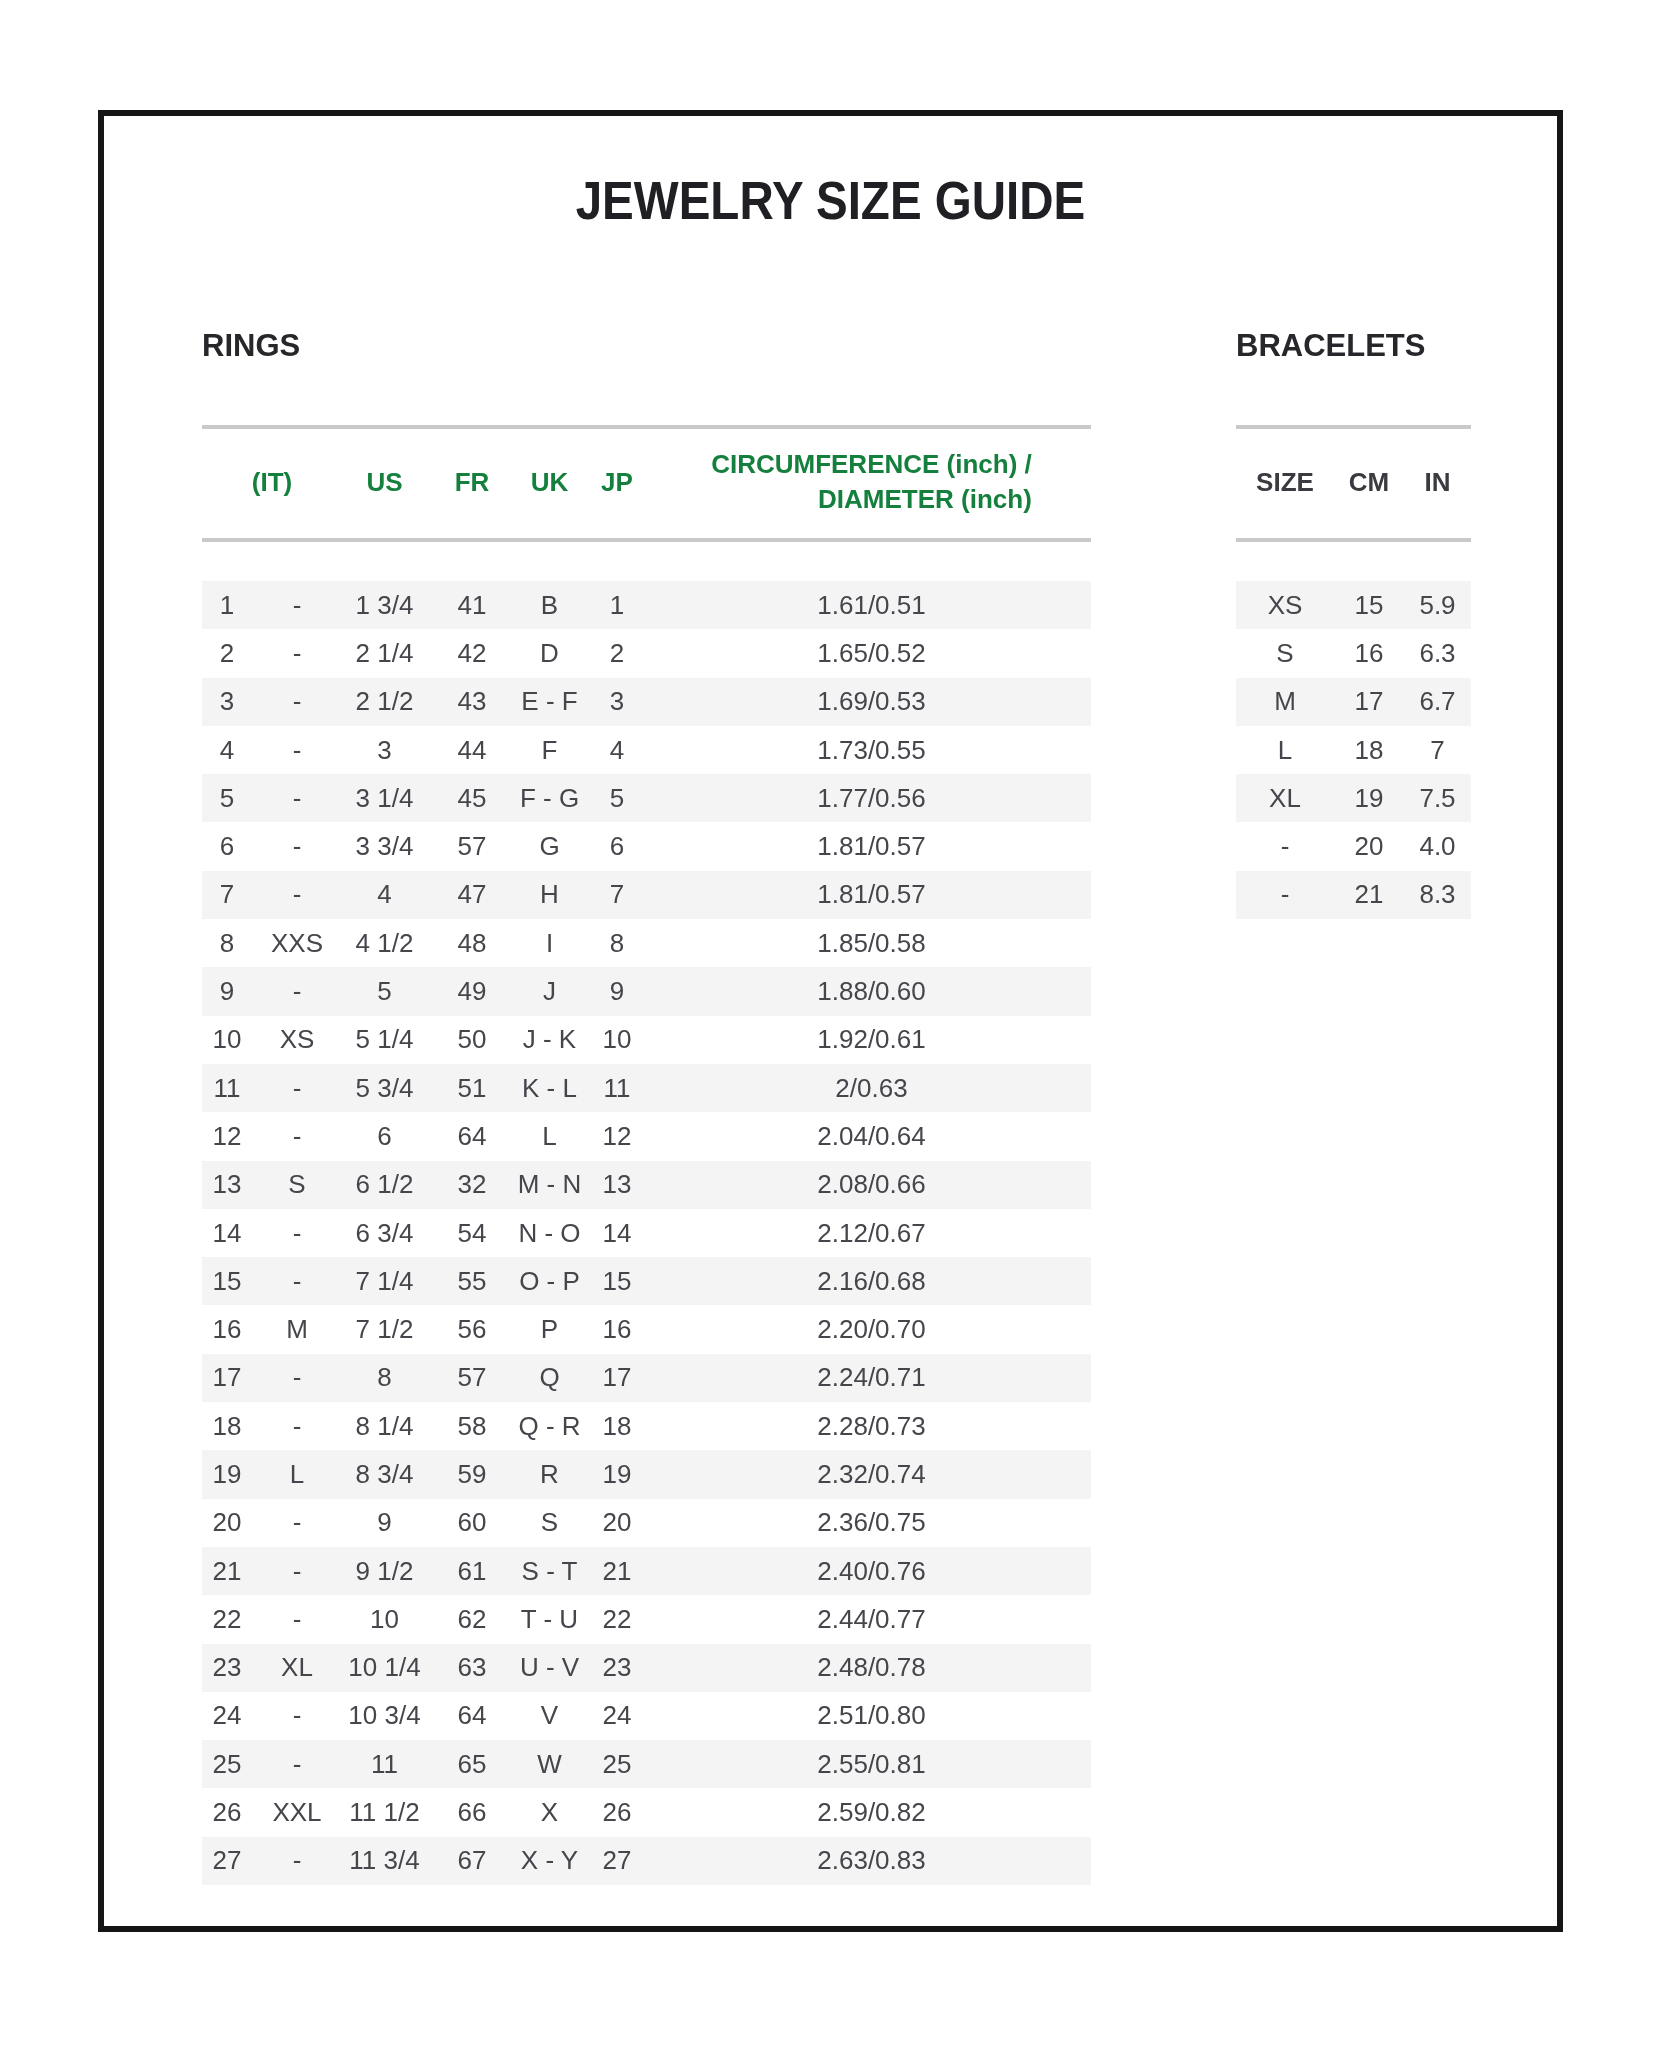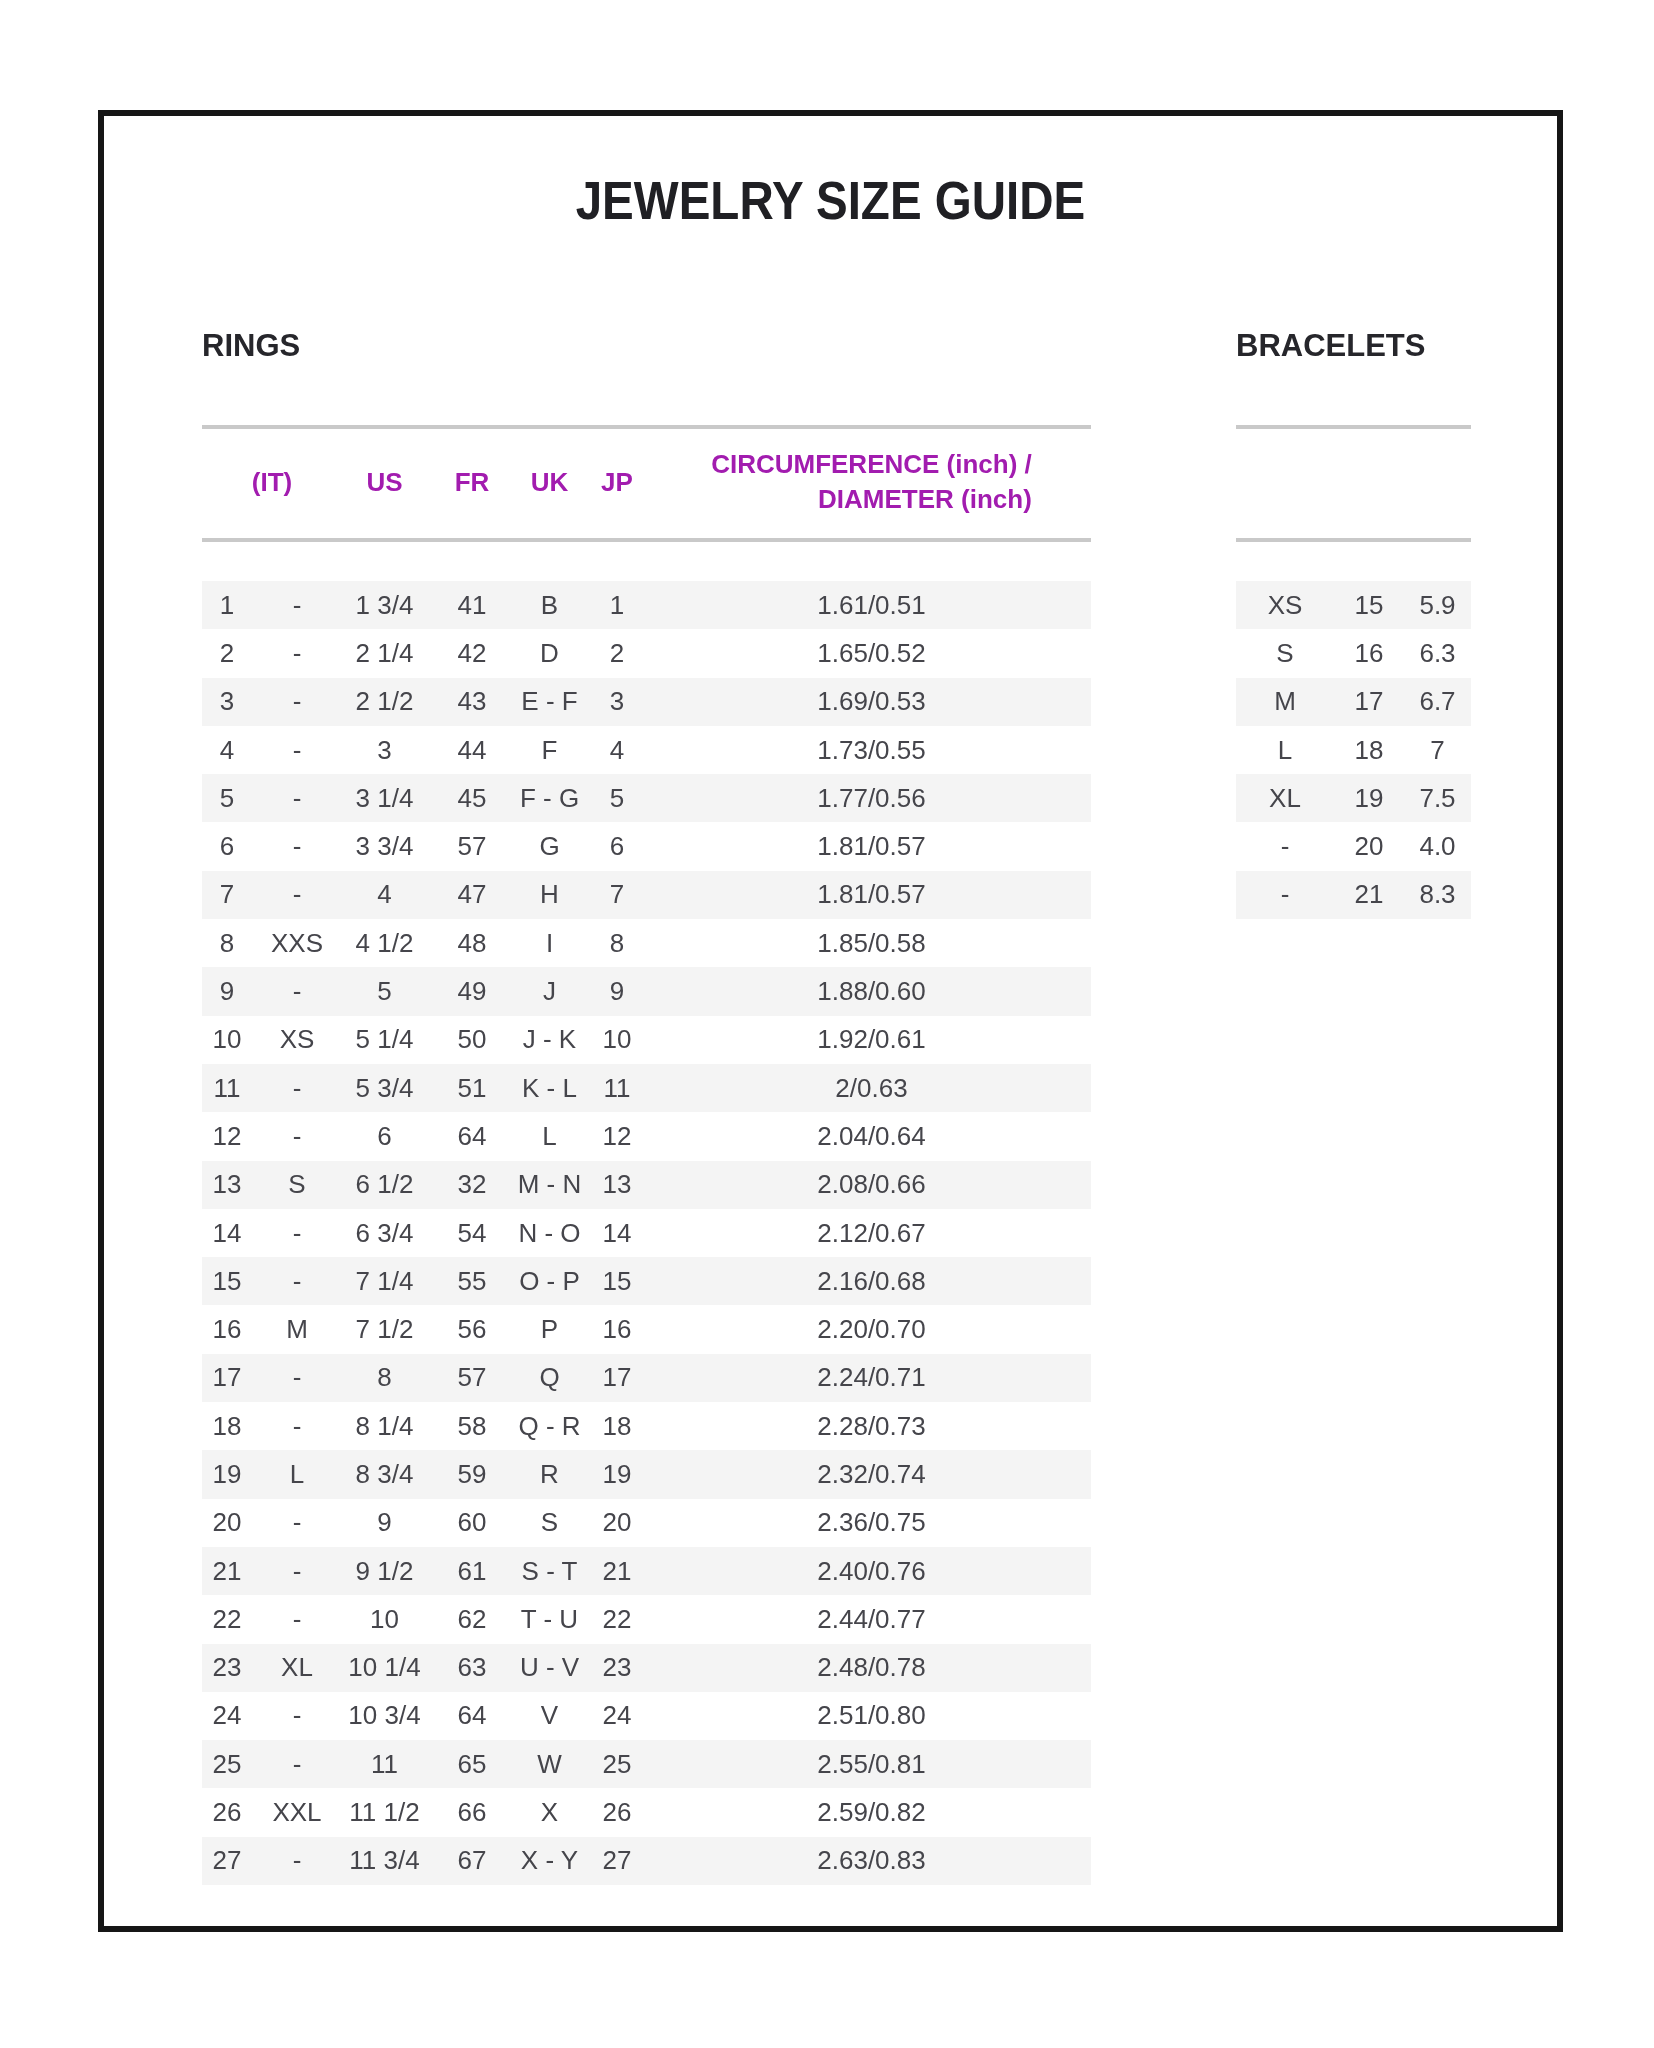--- a/index.html
+++ b/index.html
@@ -35,21 +35,21 @@
   .rule-r2{left:202px;top:538px;width:889px;}
   .rule-b1{left:1236px;top:425px;width:235px;}
   .rule-b2{left:1236px;top:538px;width:235px;}
 
   .rings-grid{display:grid;grid-template-columns:50px 90px 85px 90px 65px 70px 1fr;}
   .bracelets-grid{display:grid;grid-template-columns:98px 70px 1fr;}
 
   .rings-header{
     position:absolute;left:202px;top:432px;width:889px;height:100px;
     align-items:center;justify-items:center;
-    font-size:26px;font-weight:bold;color:#a21caf;
+    font-size:26px;font-weight:bold;color:#15803d;
   }
   .bracelets-header{
     position:absolute;left:1236px;top:432px;width:235px;height:100px;
     align-items:center;justify-items:center;
     font-size:26px;font-weight:bold;color:#3a3a40;
   }
   .hdr-it{grid-column:1 / 3;}
   .hdr-circ{text-align:right;line-height:35px;}
 
   .rings-rows{position:absolute;left:202px;top:581px;width:889px;}
@@ -84,20 +84,25 @@
     <span class="cell">US</span>
     <span class="cell">FR</span>
     <span class="cell">UK</span>
     <span class="cell">JP</span>
     <span class="hdr-circ">
       <span style="display:block">CIRCUMFERENCE (inch) /</span>
       <span style="display:block">DIAMETER (inch)</span>
     </span>
   </div>
 
+  <div class="bracelets-header bracelets-grid">
+    <span class="cell">SIZE</span>
+    <span class="cell">CM</span>
+    <span class="cell">IN</span>
+  </div>
 
   <div class="rings-rows">
       <div class="r-row rings-grid">
         <span class="cell">1</span>
         <span class="cell">-</span>
         <span class="cell">1 3/4</span>
         <span class="cell">41</span>
         <span class="cell">B</span>
         <span class="cell">1</span>
         <span class="cell">1.61/0.51</span>

